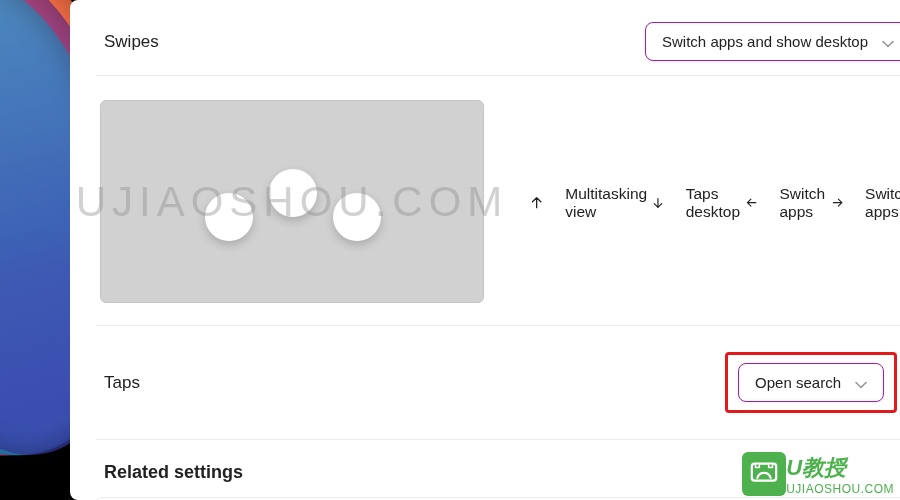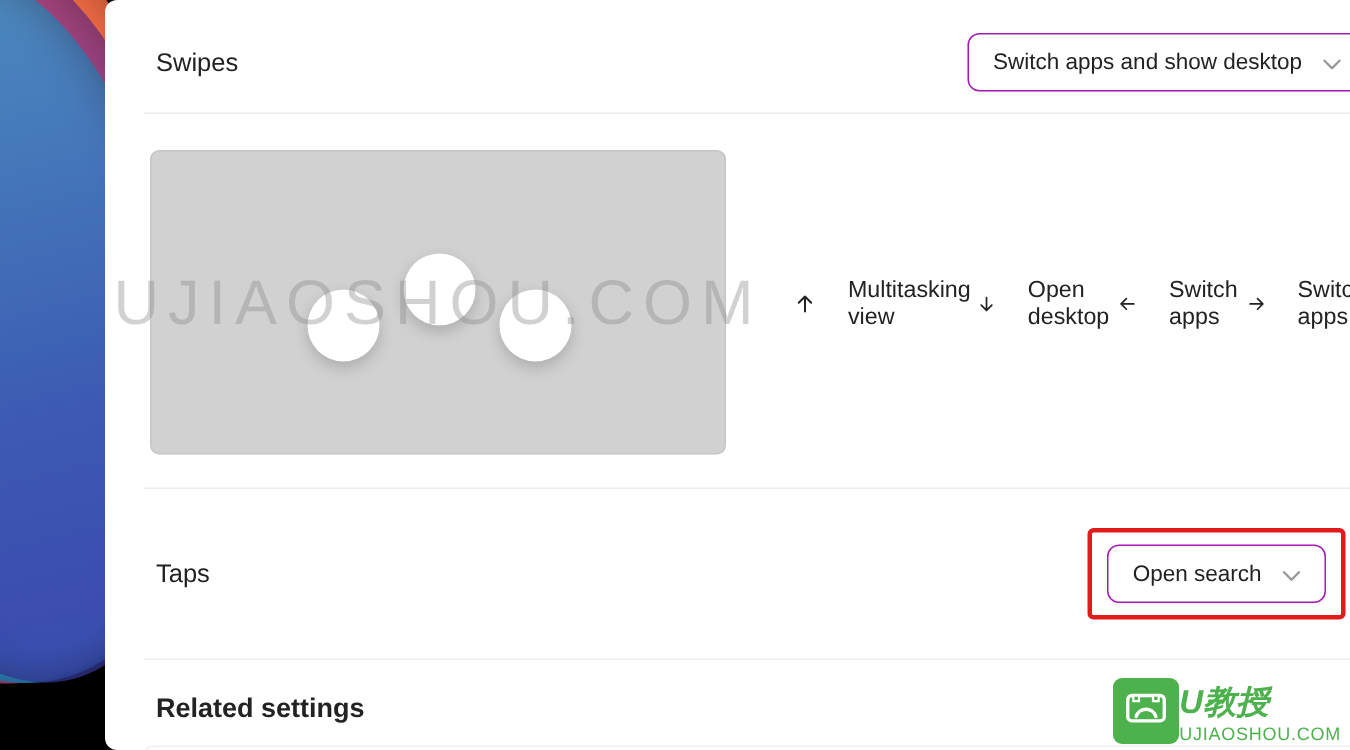--- a/index.html
+++ b/index.html
@@ -142,21 +142,21 @@
               </svg>
           </span>
           <span>Multitasking view</span>
         </div>
         <div class="gesture-item">
           <span class="ico">
             <svg viewBox="0 0 16 16">
                 <path d="M8 2 V14 M3 9 L8 14 L13 9" fill="none" stroke="#222" stroke-width="1.6" stroke-linecap="round" stroke-linejoin="round"></path>
               </svg>
           </span>
-          <span>Open desktop</span>
+          <span>Taps desktop</span>
         </div>
         <div class="gesture-item">
           <span class="ico">
             <svg viewBox="0 0 16 16">
                 <path d="M14 8 H2 M7 3 L2 8 L7 13" fill="none" stroke="#222" stroke-width="1.6" stroke-linecap="round" stroke-linejoin="round"></path>
               </svg>
           </span>
           <span>Switch apps</span>
         </div>
         <div class="gesture-item">

